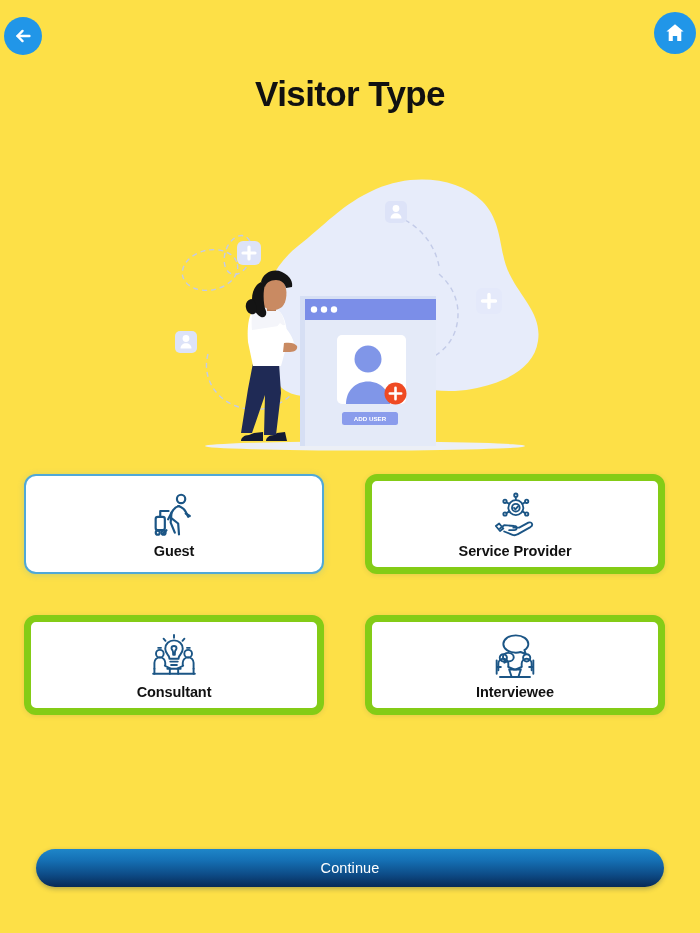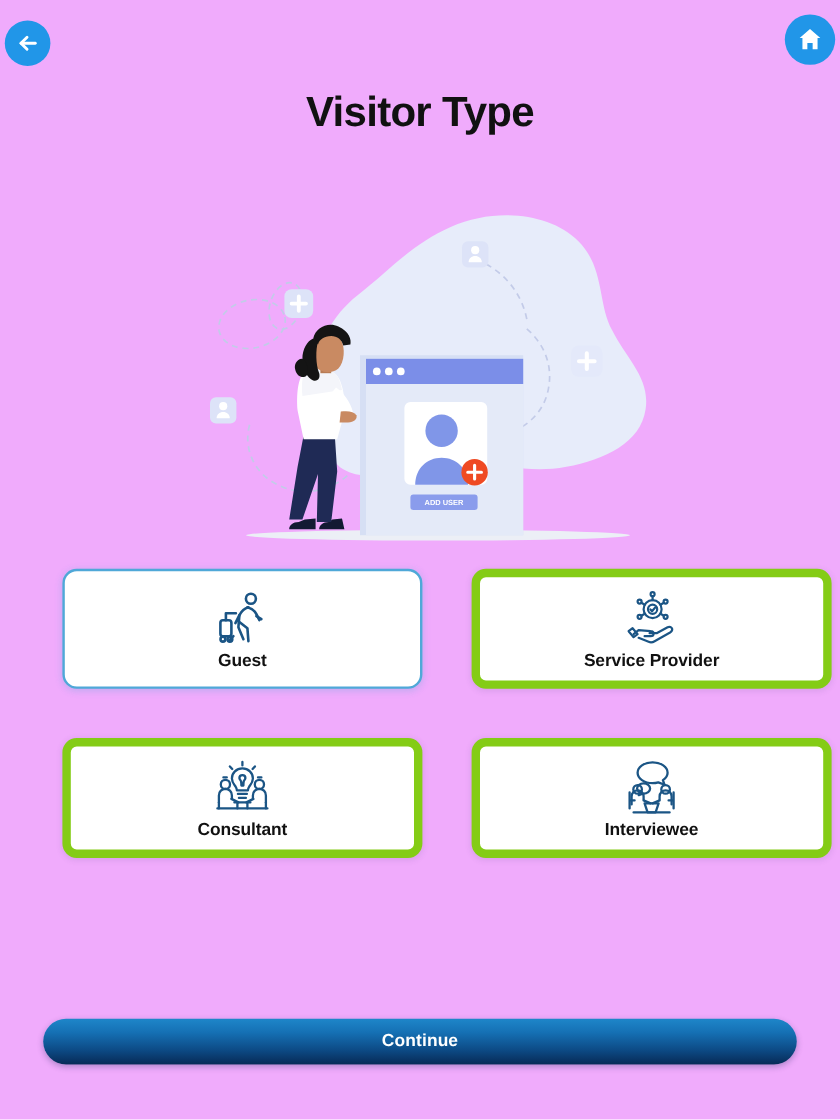--- a/index.html
+++ b/index.html
@@ -7,21 +7,21 @@
     width: 700px;
     height: 933px;
     background: #ffffff;
     font-family: "Liberation Sans", sans-serif;
     overflow: hidden;
   }
   .page {
     position: relative;
     width: 700px;
     height: 933px;
-    background: #f0abfc;
+    background: #fde047;
   }
 
   
   .nav-btn {
     position: absolute;
     width: 38px; height: 38px;
     border-radius: 50%;
     background: #2196e8;
     display: flex; align-items: center; justify-content: center;
     cursor: pointer;
@@ -55,21 +55,21 @@
   .illustration {
     position: absolute;
     top: 158px; left: 150px;
     width: 400px; height: 300px;
   }
   .illustration svg { display: block; width: 400px; height: 300px; }
 
   
   .options {
     position: absolute;
-    top: 474px; left: 52px;
+    top: 474px; left: 24px;
     width: 628px;
     display: grid;
     grid-template-columns: 300px 300px;
     column-gap: 28px;
     row-gap: 12px;
     gap: 41px;
   }
   .option-card {
     position: relative;
     height: 100px;
@@ -104,21 +104,21 @@
   .continue-btn {
     position: absolute;
     left: 36px; top: 849px;
     width: 628px; height: 38px;
     border: none;
     border-radius: 19px;
     background: linear-gradient(to bottom, #1e86c9 0%, #1570b4 30%, #0d4b86 68%, #072a56 100%);
     color: #ffffff;
     font-family: "Liberation Sans", sans-serif;
     font-size: 14.5px;
-    font-weight: bold;
+    font-weight: normal;
     letter-spacing: 0.1px;
     cursor: pointer;
     box-shadow: 0 2px 5px rgba(10,40,80,0.30);
   }
 </style>
 </head>
 <body>
 
 <div class="page">
 

